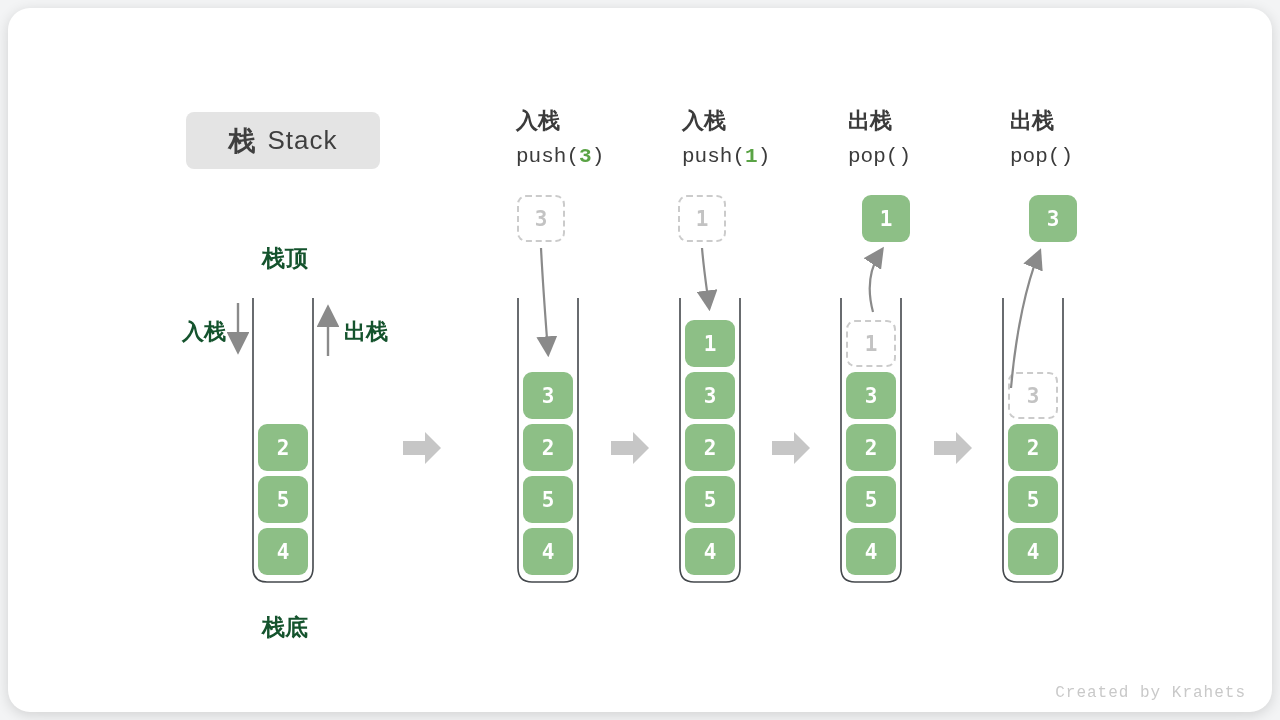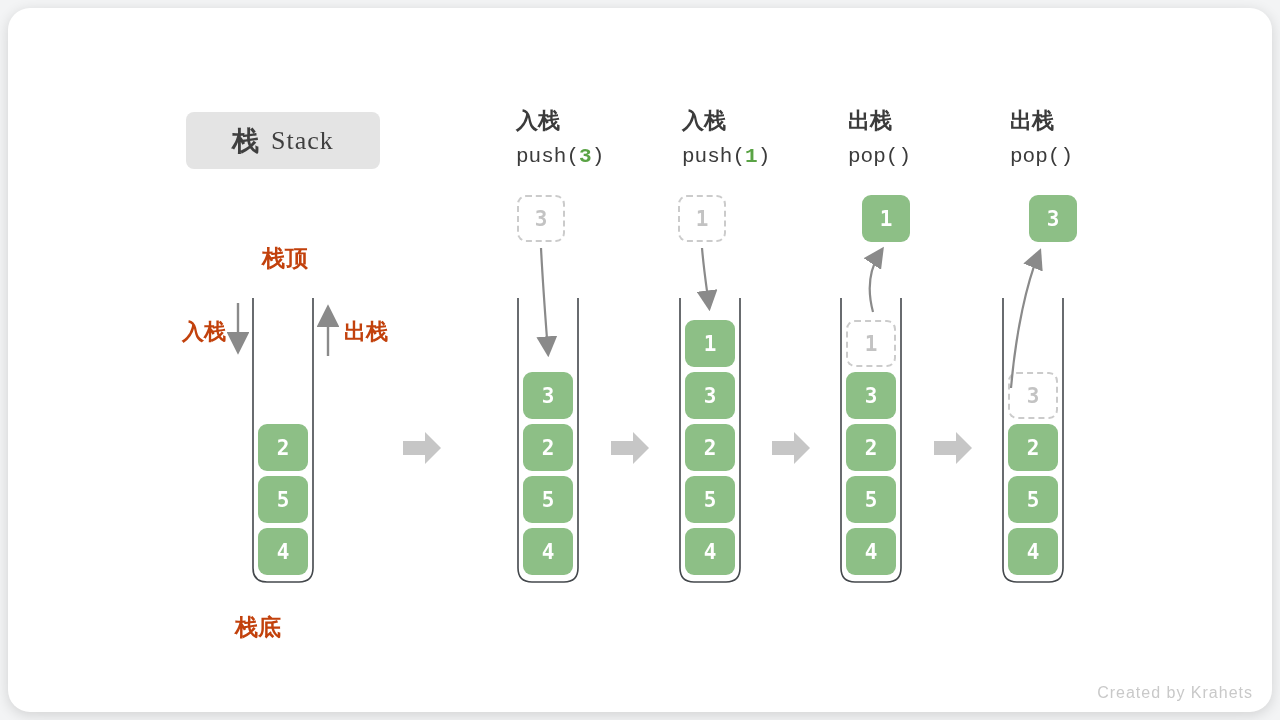--- a/index.html
+++ b/index.html
@@ -10,60 +10,60 @@
     background:#ffffff; border-radius:22px;
     box-shadow:0 3px 14px rgba(0,0,0,.14);
   }
   .title-badge {
     position:absolute; left:186px; top:112px; width:194px; height:57px;
     background:#e4e4e4; border-radius:8px;
     display:flex; align-items:center; justify-content:center; gap:12px;
     color:#3f3f3f;
   }
   .title-zh { font-weight:bold; font-size:27px; }
-  .title-en { font-family:Liberation Serif, serif; font-size:26px; letter-spacing:1px;text-align:right; }
+  .title-en { font-family:Liberation Sans, sans-serif; font-size:26px; letter-spacing:1px;text-align:right; }
 
-  .cjk-label { position:absolute; font-weight:bold; font-size:23px; color:#c2410c; }
+  .cjk-label { position:absolute; font-weight:bold; font-size:23px; color:#14532d; }
 
   .col-header { position:absolute; top:106px; color:#3b3b3b; }
   .col-header .op-label { font-weight:bold; font-size:22px; margin-bottom:9px; }
   .col-header .op-code { font-family:Liberation Mono, monospace; font-size:21px; }
   .col-header .op-code .gr { color:var(--code-green,#5aa345); font-weight:bold; }
 
   .block {
     position:absolute; width:50px; height:47px; border-radius:9px;
     background:var(--green,#8dbf86); color:#ffffff;
     font-family:"DejaVu Sans Mono", monospace; font-weight:bold; font-size:21px;
     display:flex; align-items:center; justify-content:center;
   }
   .floatbox { width:48px; height:47px; }
   .dashed {
     background:#ffffff; border:2px dashed #cbcbcb; color:#c3c3c3;
   }
   .watermark {
-    position:absolute; right:27px; bottom:18px;
-    font-family:Liberation Sans, sans-serif; font-size:16px;
+    position:absolute; right:34px; bottom:18px;
+    font-family:Liberation Mono, monospace; font-size:16px;
     color:#c9c9c9; letter-spacing:1px;
   }
   svg.overlay { position:absolute; left:0; top:0; pointer-events:none; }
   .ustack { position:absolute; }
 </style>
 </head>
 <body>
 
 <div class="stage">
   <div class="card"></div>
 
   <div class="title-badge">
     <span class="title-zh">栈</span>
     <span class="title-en">Stack</span>
   </div>
 
   <div class="cjk-label" style="left:235px; top:243px; width:100px; text-align:center;">栈顶</div>
-  <div class="cjk-label" style="left:235px; top:612px; width:100px; text-align:left;">栈底</div>
+  <div class="cjk-label" style="left:235px; top:612px; width:100px; text-align:center;">栈底</div>
   <div class="cjk-label" style="left:150px; top:317px; width:76px; text-align:right; font-size:22px;">入栈</div>
   <div class="cjk-label" style="left:344px; top:317px; font-size:22px;">出栈</div>
 
   <div class="col-header" style="left:516px;">
     <div class="op-label">入栈</div>
     <div class="op-code"><span>push(</span><span class="gr">3</span><span>)</span></div>
   </div>
   <div class="col-header" style="left:682px;">
     <div class="op-label">入栈</div>
     <div class="op-code"><span>push(</span><span class="gr">1</span><span>)</span></div>

